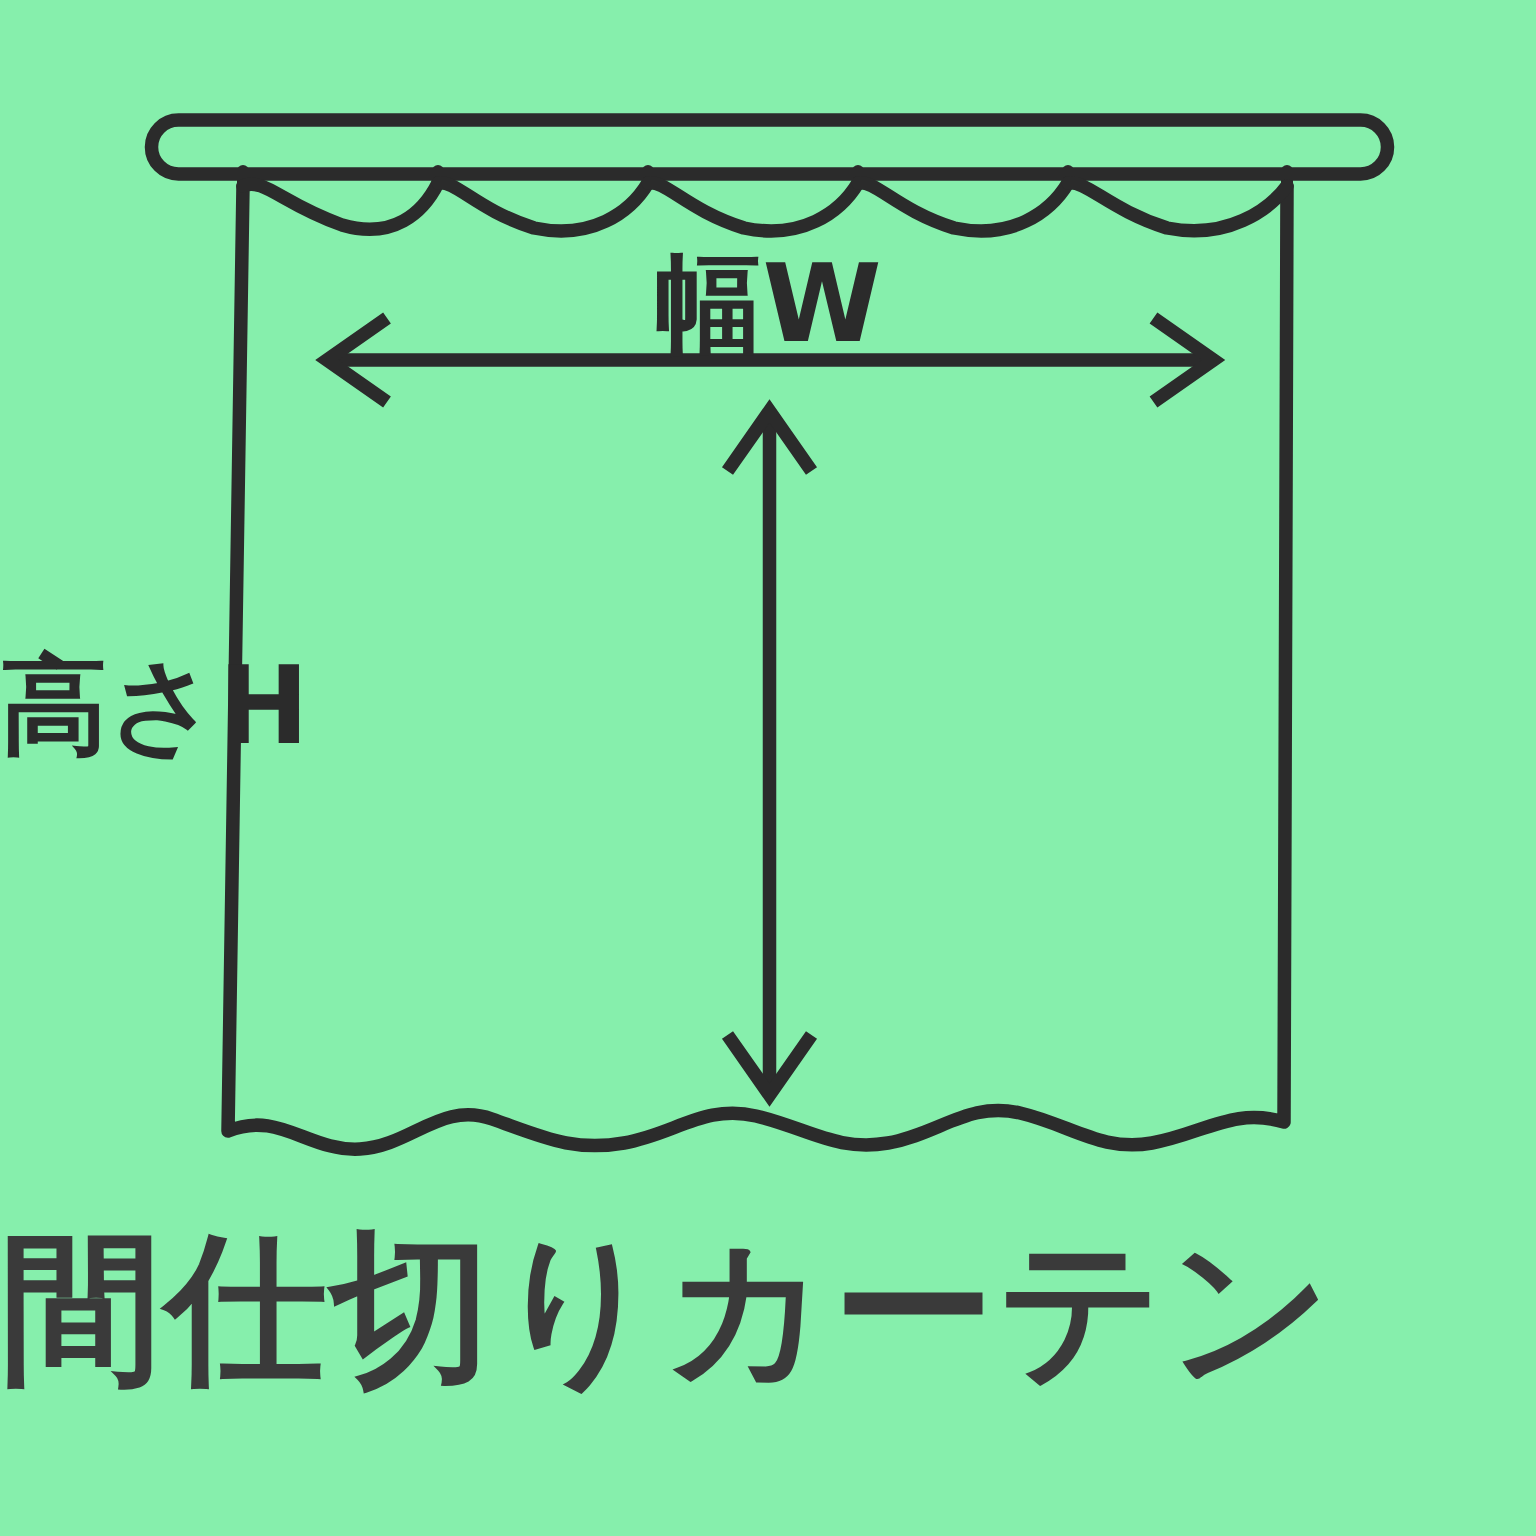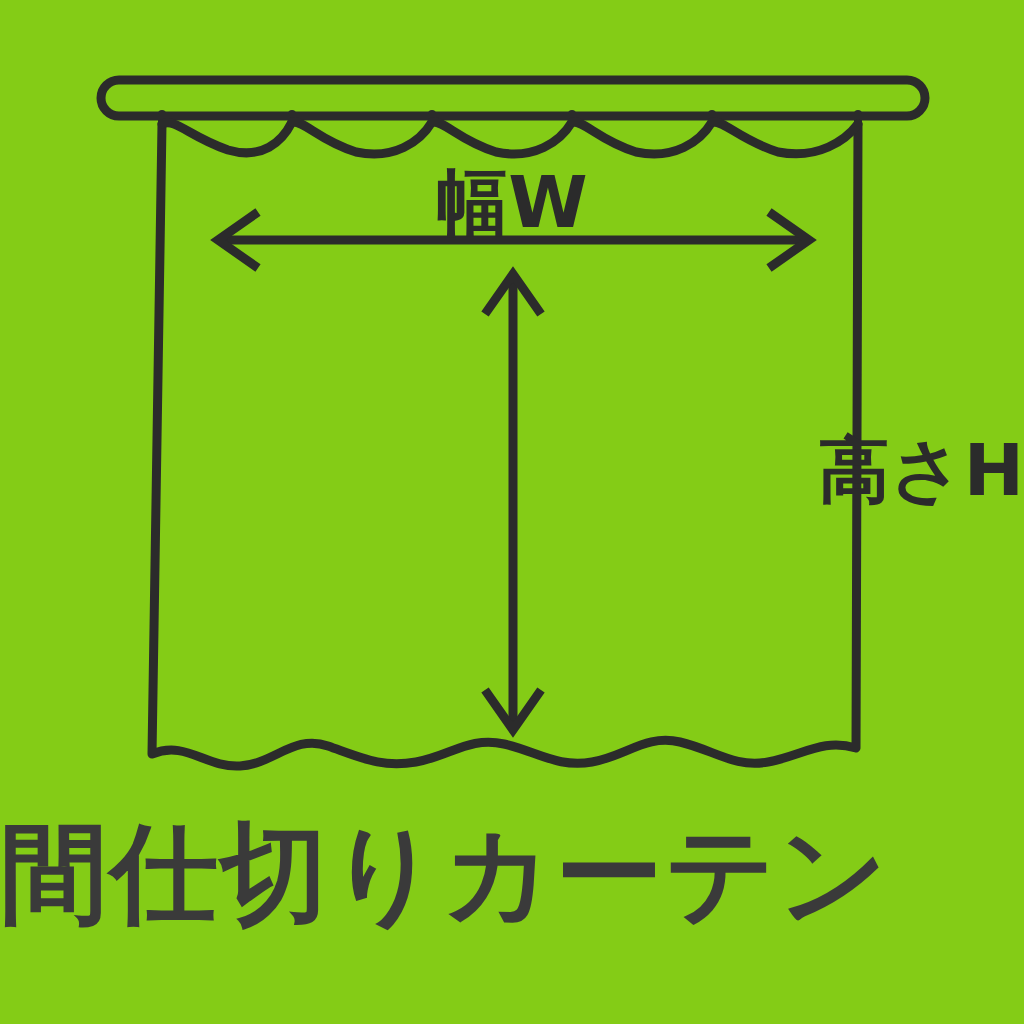--- a/index.html
+++ b/index.html
@@ -10,21 +10,21 @@
     width: 1024px;
     height: 1024px;
     background: #faf9f5;
     font-family: "DejaVu Sans", "Liberation Sans", sans-serif;
     overflow: hidden;
   }
   #diagram-root {
     position: relative;
     width: 1024px;
     height: 1024px;
-    background: #84cc16;
+    background: #86efac;
   }
   #curtain-svg {
     position: absolute;
     left: 0;
     top: 0;
     width: 1024px;
     height: 1024px;
     display: block;
   }
   .label-text {
@@ -40,21 +40,21 @@
     width: 1024px;
     top: 166px;
     text-align: center;
     font-size: 72px;
     letter-spacing: 0px;
   }
   #label-height {
     left: 0;
     width: 1024px;
     top: 434px;
-    text-align: right;
+    text-align: left;
     font-size: 72px;
     letter-spacing: 0px;
   }
   #caption {
     left: 0;
     width: 1024px;
     top: 820px;
     text-align: left;
     font-size: 108px;
     letter-spacing: 2px;

